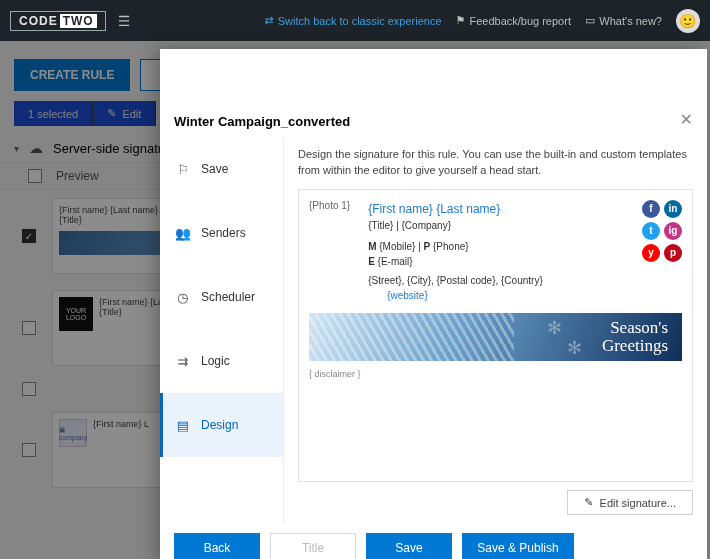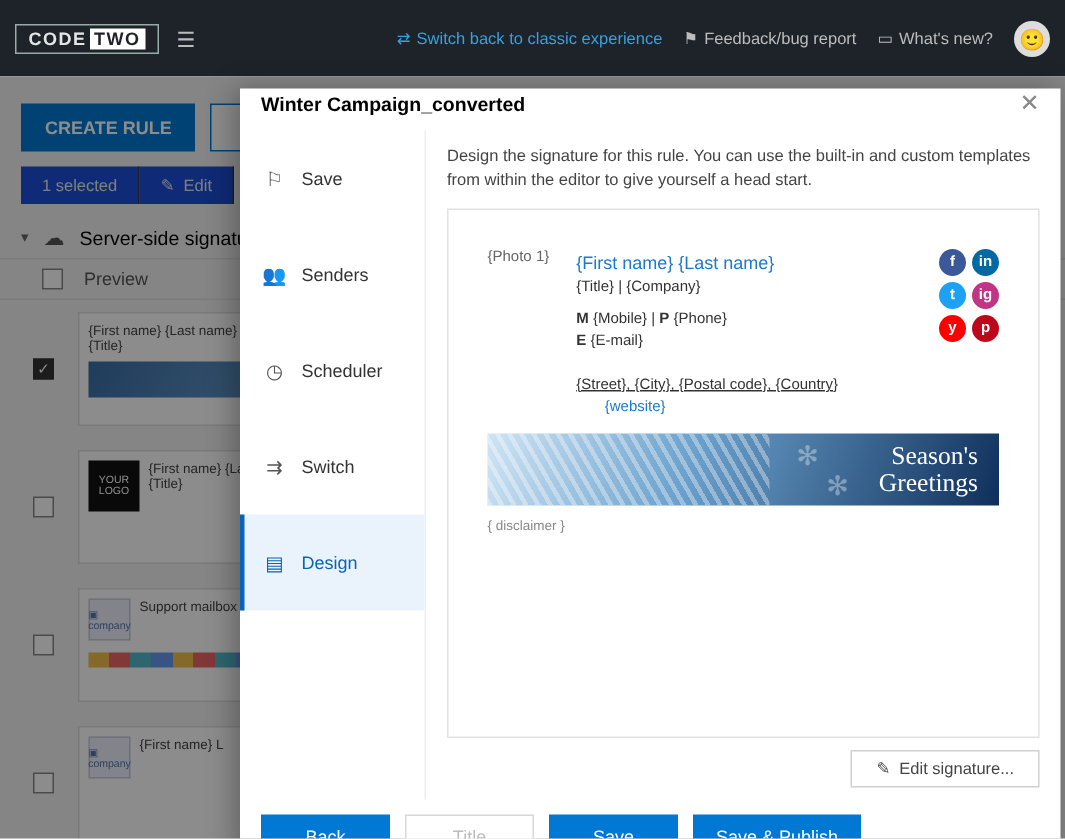--- a/index.html
+++ b/index.html
@@ -1,18 +1,18 @@
 <!DOCTYPE html>
 <html><head>
 <meta charset="utf-8">
 <style>
   * { box-sizing: border-box; margin: 0; padding: 0; }
   html, body { width: 710px; height: 559px; overflow: hidden; font-family: "Segoe UI", Arial, sans-serif; background: #fff; }
   
-  .topbar { height: 51px; background: #1d2328; display: flex; align-items: center; padding: 0 10px; color: #c8c8c8; font-size: 11px; }
+  .topbar { height: 41px; background: #1d2328; display: flex; align-items: center; padding: 0 10px; color: #c8c8c8; font-size: 11px; }
   .logo-box { border: 1px solid #9aa; padding: 2px 8px; font-weight: 600; letter-spacing: 1px; color: #e5e5e5; font-size: 12px; }
   .logo-box .two { background:#fff; color:#1d2328; padding:0 3px; margin-left:2px; }
   .hamburger { margin-left: 12px; color:#bbb; font-size:14px; }
   .top-spacer { flex:1; }
   .top-link { color:#3aa0e0; margin-left:14px; display:flex; align-items:center; gap:4px; cursor:pointer; }
   .top-link.muted { color:#bdbdbd; }
   .avatar { width:24px; height:24px; border-radius:50%; background:#ddd; margin-left:14px; display:flex; align-items:center; justify-content:center; font-size:14px; }
   
   .page { position: relative; height: calc(559px - 34px); background:#f3f3f3; }
   .blue-btn { background:#0078d4; color:#fff; font-size:12px; font-weight:600; padding:8px 16px; border:none; cursor:pointer; }
@@ -29,34 +29,34 @@
   .cards { padding:8px 22px; display:flex; flex-direction:column; gap:16px; }
   .card { display:flex; align-items:center; gap:16px; }
   .thumb { width:210px; height:76px; background:#fff; border:1px solid #ddd; padding:6px; font-size:9px; color:#444; overflow:hidden; }
   .thumb .bar { height:24px; background:linear-gradient(120deg,#3b6fa8,#7aaed8); margin-top:6px; }
   .thumb.dark { display:flex; gap:6px; }
   .dark-sq { width:34px; height:34px; background:#111; color:#fff; font-size:7px; display:flex; align-items:center; justify-content:center; text-align:center; }
   
   .dim { position:absolute; inset:0; background:rgba(0,0,0,0.45); }
   
   .panel { position:absolute; top:8px; right:3px; bottom:3px; left:160px; background:#fff; box-shadow:-4px 0 18px rgba(0,0,0,0.3); display:flex; flex-direction:column; }
-  .panel-hdr { display:flex; align-items:center; padding:0 14px 8px; }
+  .panel-hdr { display:flex; align-items:flex-end; padding:13px 14px 8px;margin-top:48px; }
   .panel-title { font-size:13px; font-weight:600; }
   .panel-close { margin-left:auto; color:#888; font-size:16px; cursor:pointer; }
   .panel-body { flex:1; display:flex; min-height:0; }
   
   .steps { width:124px; border-right:1px solid #eee; display:flex; flex-direction:column; }
   .step { display:flex; align-items:center; gap:10px; padding:24px 12px; font-size:12px; color:#333; cursor:pointer; border-left:3px solid transparent; }
   .step.active { background:#eaf3fb; color:#0b63b5; border-left-color:#0b63b5; }
   .step-icon { width:16px; height:16px; display:inline-flex; align-items:center; justify-content:center; font-size:13px; color:#555; }
   .step.active .step-icon { color:#0b63b5; }
   
   .content { flex:1; display:flex; flex-direction:column; padding:10px 14px 8px 14px; min-height:0; }
   .desc { font-size:11px; color:#444; line-height:1.45; }
-  .preview-wrap { flex:1; border:1px solid #e2e2e2; margin-top:10px; padding:26px; font-size:11px; overflow:hidden; }
+  .preview-wrap { flex:1; border:1px solid #e2e2e2; margin-top:10px; padding:10px; font-size:11px; overflow:hidden; }
   .sig-row { display:flex; gap:18px; }
   .photo-ph { color:#666; font-size:10px; }
   .sig-info { font-size:10px; color:#333; line-height:1.5; }
   .namelink { color:#1d7acb; font-size:12px; }
   .weblink { color:#1d7acb;margin-left:19px; }
   .socials { display:grid; grid-template-columns:18px 18px; grid-auto-rows:18px; gap:4px; }
   .soc { width:18px; height:18px; border-radius:50%; display:flex; align-items:center; justify-content:center; color:#fff; font-size:10px; font-weight:700; }
   .banner { margin-top:10px; height:48px; background:linear-gradient(110deg,#cfe4f4 0%, #6aa0cb 40%, #0f2f5a 100%); position:relative; color:#fff; display:flex; align-items:center; justify-content:flex-end; padding-right:14px; font-family:Georgia, serif; font-size:17px; overflow:hidden; }
   .banner::before { content:""; position:absolute; left:0; top:0; bottom:0; width:55%; background:repeating-linear-gradient(60deg, rgba(255,255,255,0.35) 0 3px, transparent 3px 7px);}
   .flake { position:absolute; color:rgba(255,255,255,0.35); font-size:18px; }
@@ -129,27 +129,20 @@
     <div class="card">
       <span class="chk"></span>
       <div class="thumb dark">
         <div class="dark-sq">YOUR<br>LOGO</div>
         <div style="white-space:pre-line;">{First name} {Last name}
 {Title}</div>
       </div>
     </div>
     <div class="card">
       <span class="chk"></span>
-      <div class="thumb">
-        <div style="display:flex; gap:6px;">
-          <div style="width:28px;height:28px;background:#eef;border:1px solid #ccd;display:flex;align-items:center;justify-content:center;color:#5577aa;font-size:7px;">▣<br>company</div>
-          <div>Support mailbox</div>
-        </div>
-        <div style="height:10px;background:repeating-linear-gradient(90deg,#f3c04b 0 14px,#e66 14px 28px,#5bc 28px 42px,#69e 42px 56px);margin-top:8px;"></div>
-      </div>
     </div>
     <div class="card">
       <span class="chk"></span>
       <div class="thumb">
         <div style="display:flex; gap:6px;">
           <div style="width:28px;height:28px;background:#eef;border:1px solid #ccd;display:flex;align-items:center;justify-content:center;color:#5577aa;font-size:7px;">▣<br>company</div>
           <div>{First name} L</div>
         </div>
       </div>
     </div>
@@ -171,42 +164,42 @@
         <div class="step">
           <span class="step-icon">👥</span>
           <span>Senders</span>
         </div>
         <div class="step">
           <span class="step-icon">◷</span>
           <span>Scheduler</span>
         </div>
         <div class="step">
           <span class="step-icon">⇉</span>
-          <span>Switch</span>
+          <span>Logic</span>
         </div>
         <div class="step active">
           <span class="step-icon">▤</span>
           <span>Design</span>
         </div>
       </div>
 
       <div class="content">
         <div class="desc">Design the signature for this rule. You can use the built-in and custom templates from within the editor to give yourself a head start.</div>
 
         <div class="preview-wrap">
           <div class="sig-row">
             <div class="photo-ph">{Photo 1}</div>
             <div class="sig-info" style="flex:1;">
               <div class="namelink">{First name} {Last name}</div>
               <div>{Title} | {Company}</div>
               <div style="margin-top:6px;">
                 <b>M</b><span> {Mobile} | </span><b>P</b><span> {Phone}</span>
               </div>
               <div><b>E</b><span> {E-mail}</span></div>
-              <div style="margin-top:14px;text-decoration:underline;">{Street}, {City}, {Postal code}, {Country}</div>
+              <div style="margin-top:4px;">{Street}, {City}, {Postal code}, {Country}</div>
               <div class="weblink">{website}</div>
             </div>
             <div class="socials">
               <div class="soc" style="background:#3b5998">f</div>
               <div class="soc" style="background:#0369a1">in</div>
               <div class="soc" style="background:#1da1f2">t</div>
               <div class="soc" style="background:#c13584">ig</div>
               <div class="soc" style="background:#ff0000">y</div>
               <div class="soc" style="background:#bd081c">p</div>
             </div>

